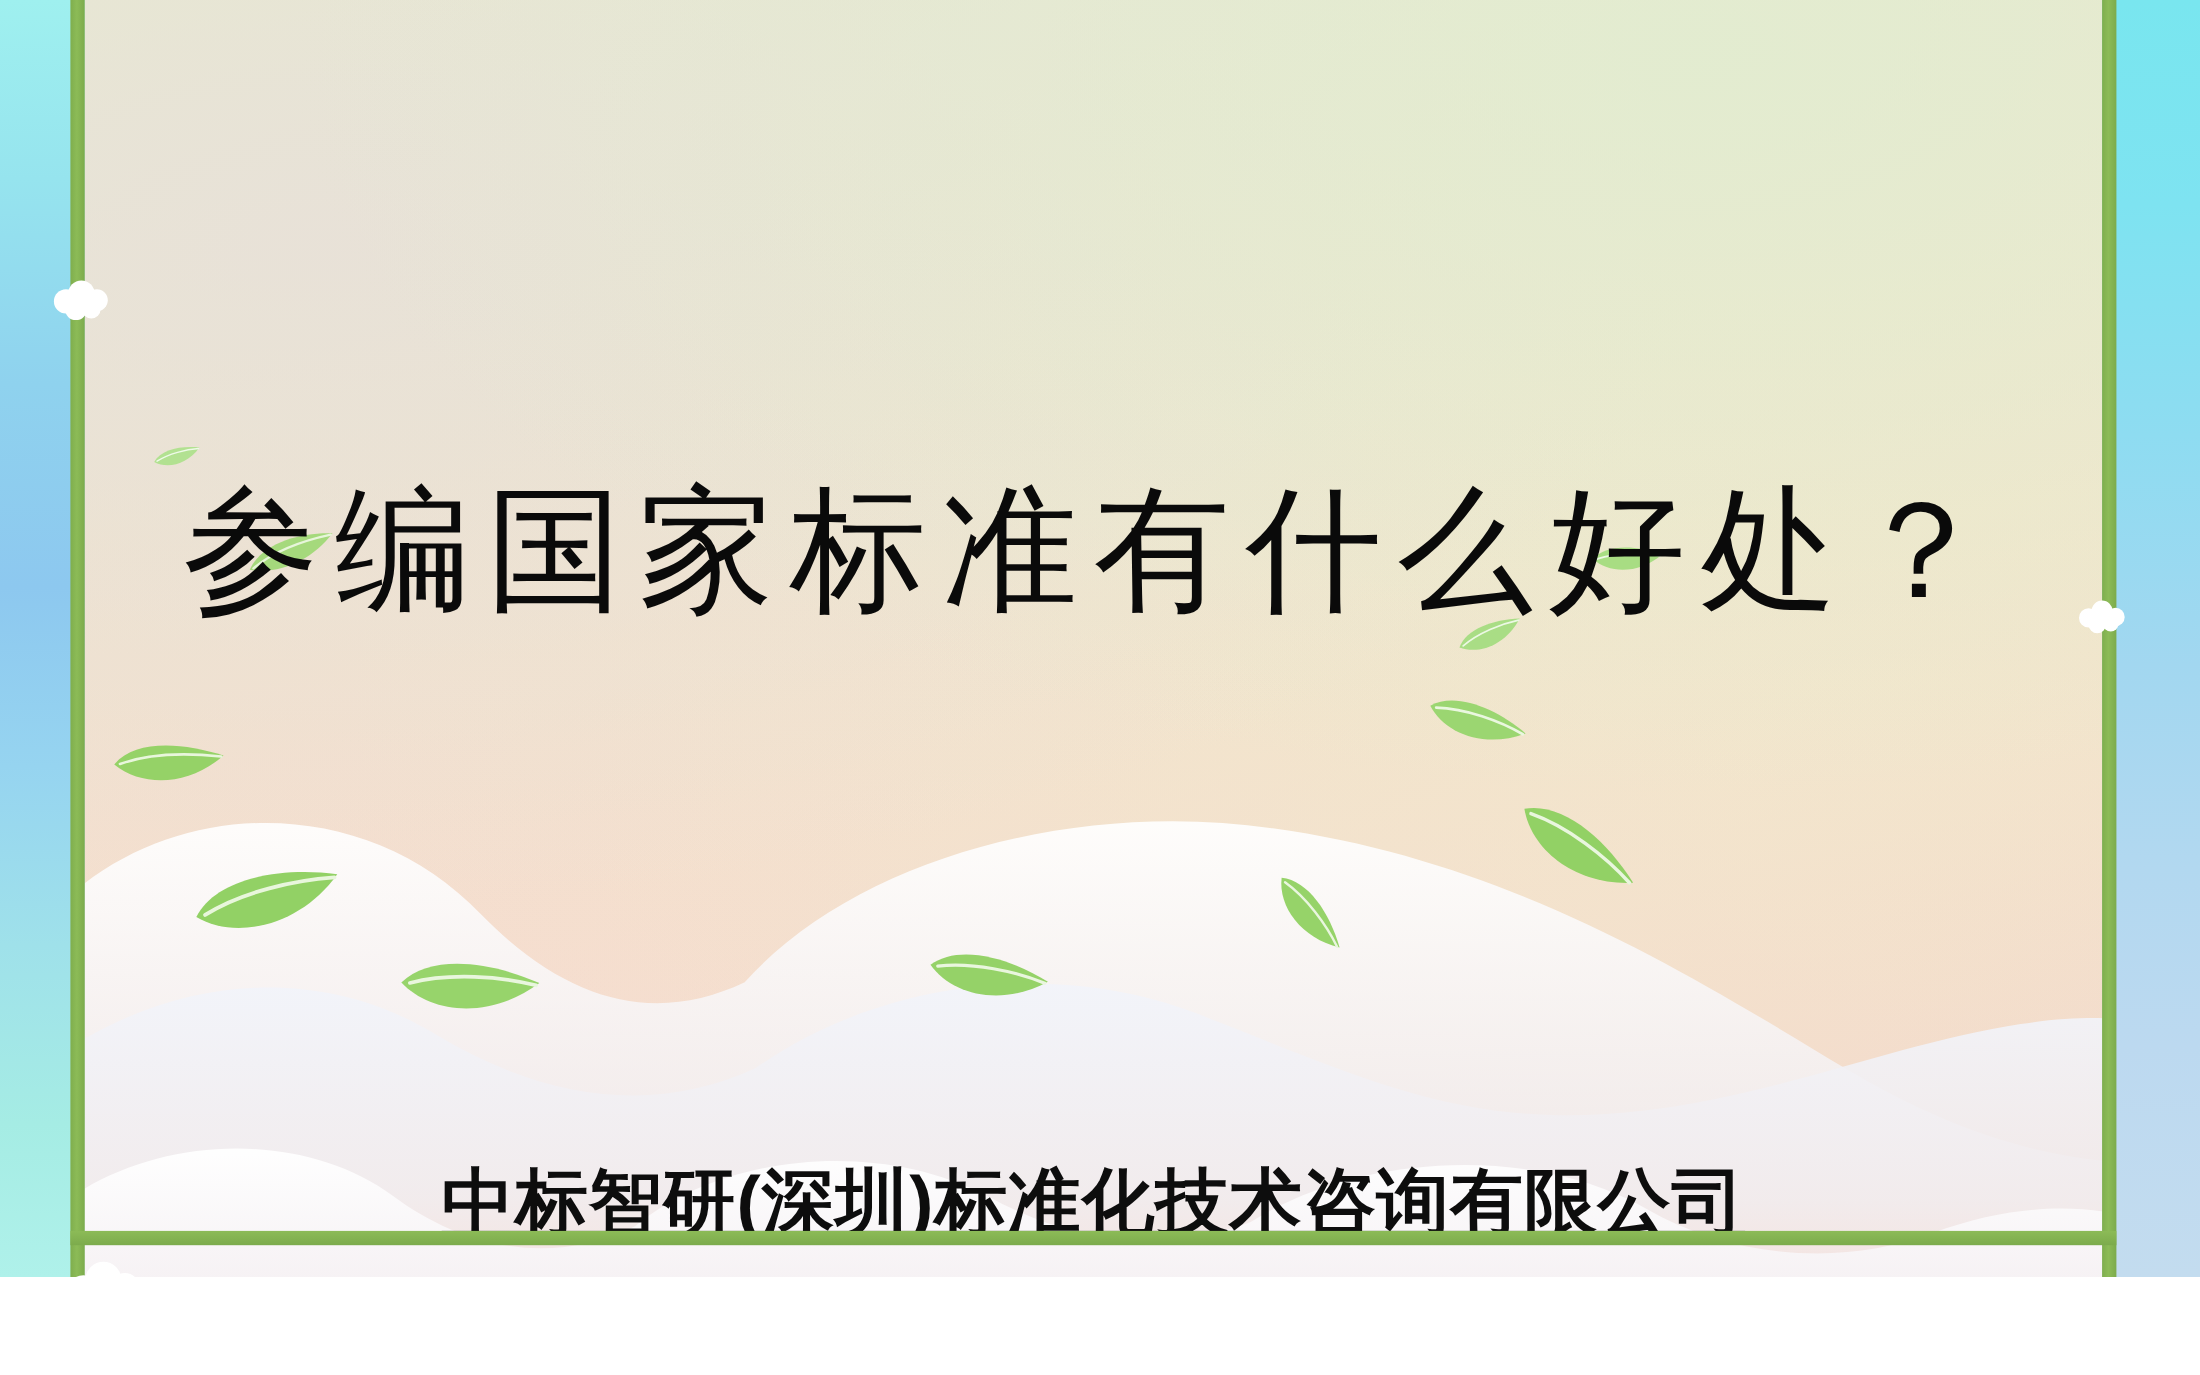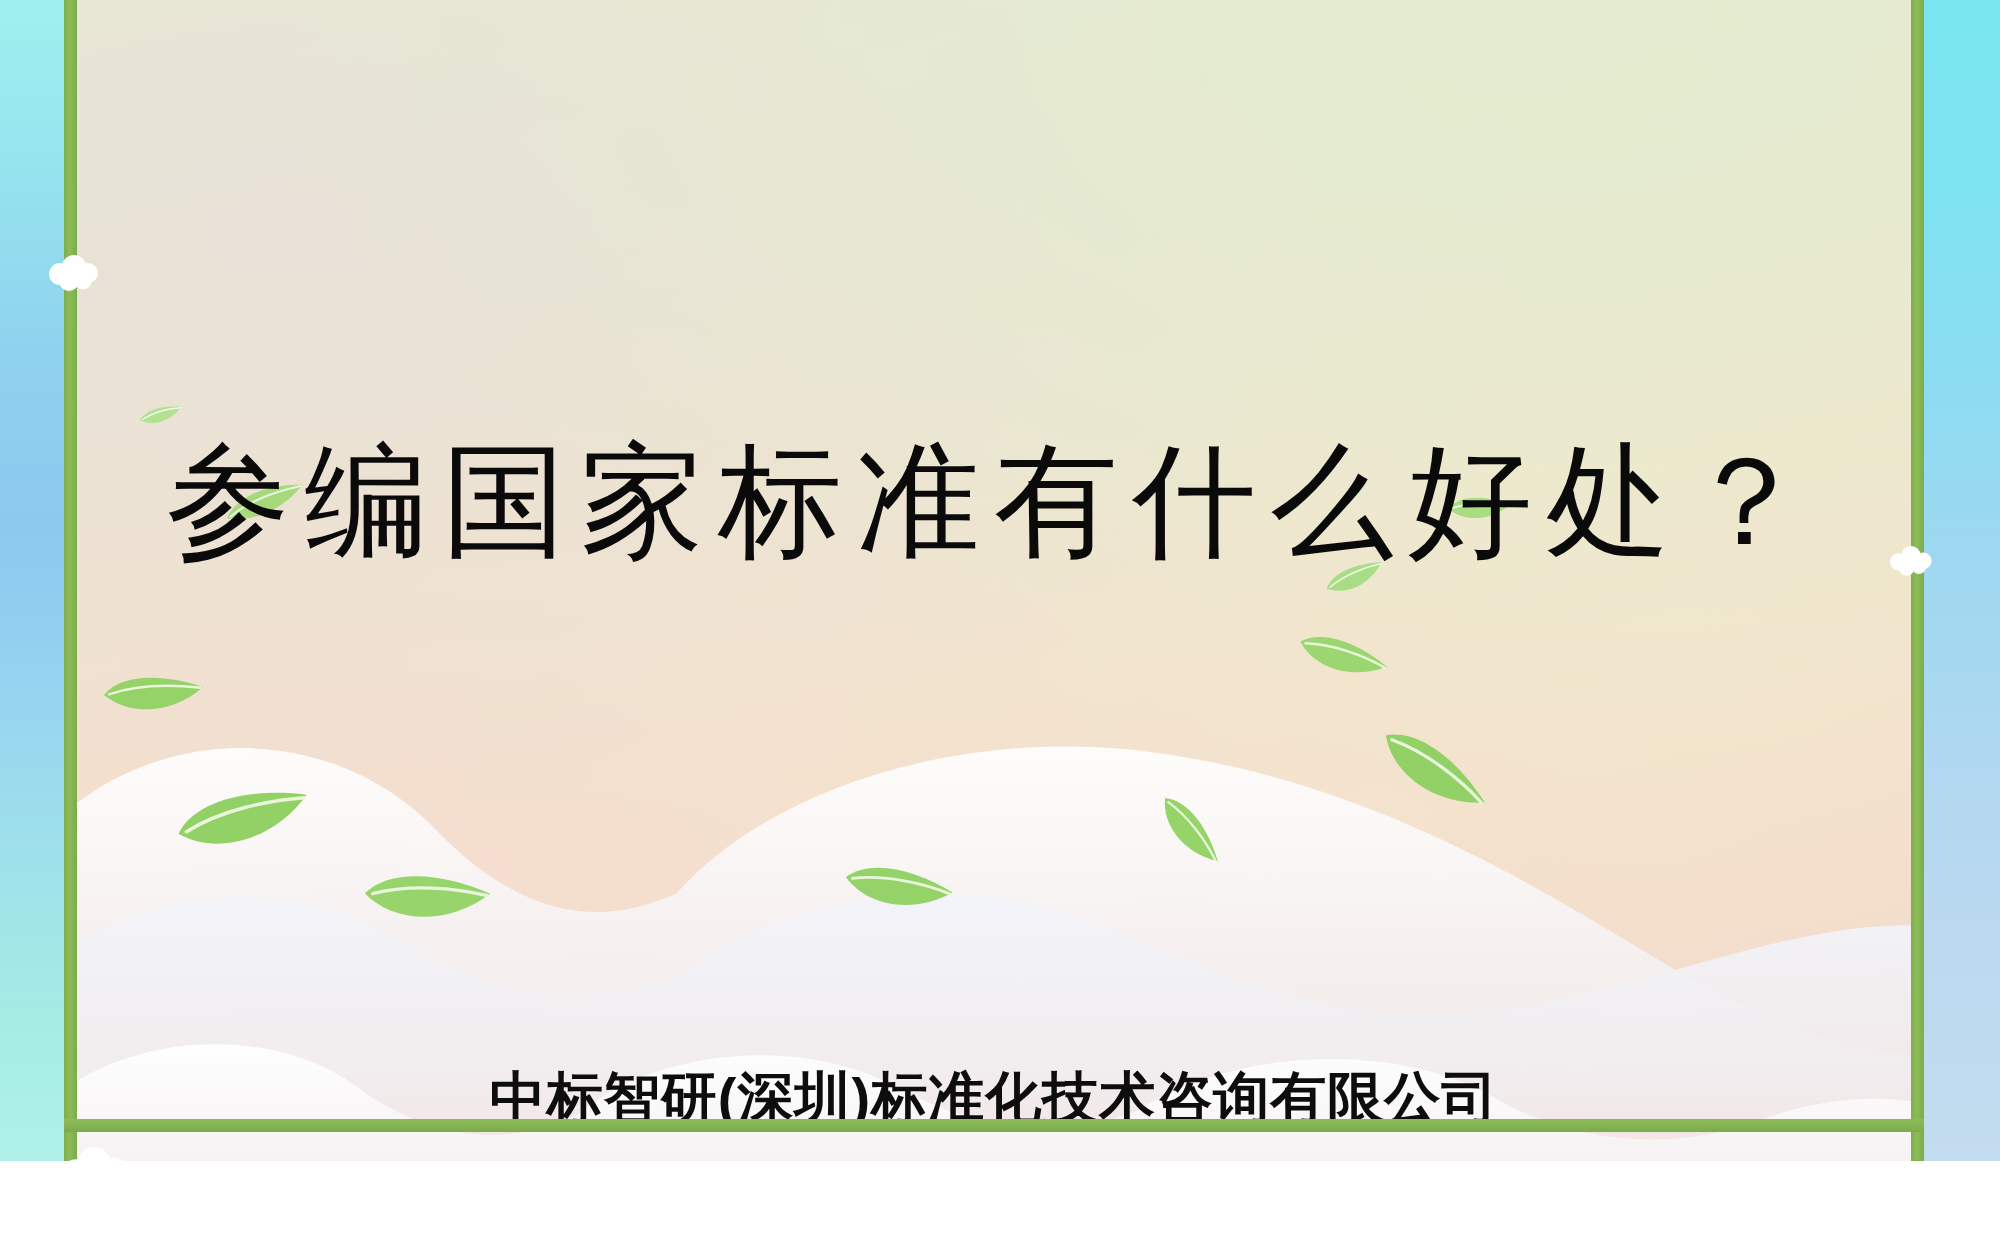--- a/index.html
+++ b/index.html
@@ -122,21 +122,21 @@
     color: #0a0a0a;
     white-space: nowrap;
     z-index: 5;
   }
   .subtitle {
     position: absolute;
     left: 0; right: 0;
     bottom: 92px;
     text-align: center;
     font-family: "Liberation Sans", "DejaVu Sans", sans-serif;
-    font-size: 56px;
+    font-size: 66px;
     line-height: 1.1;
     letter-spacing: 1px;
     font-weight: 700;
     color: #0d0d0d;
     white-space: nowrap;
     z-index: 5;
     text-decoration: underline;
   }
 </style>
 </head>

